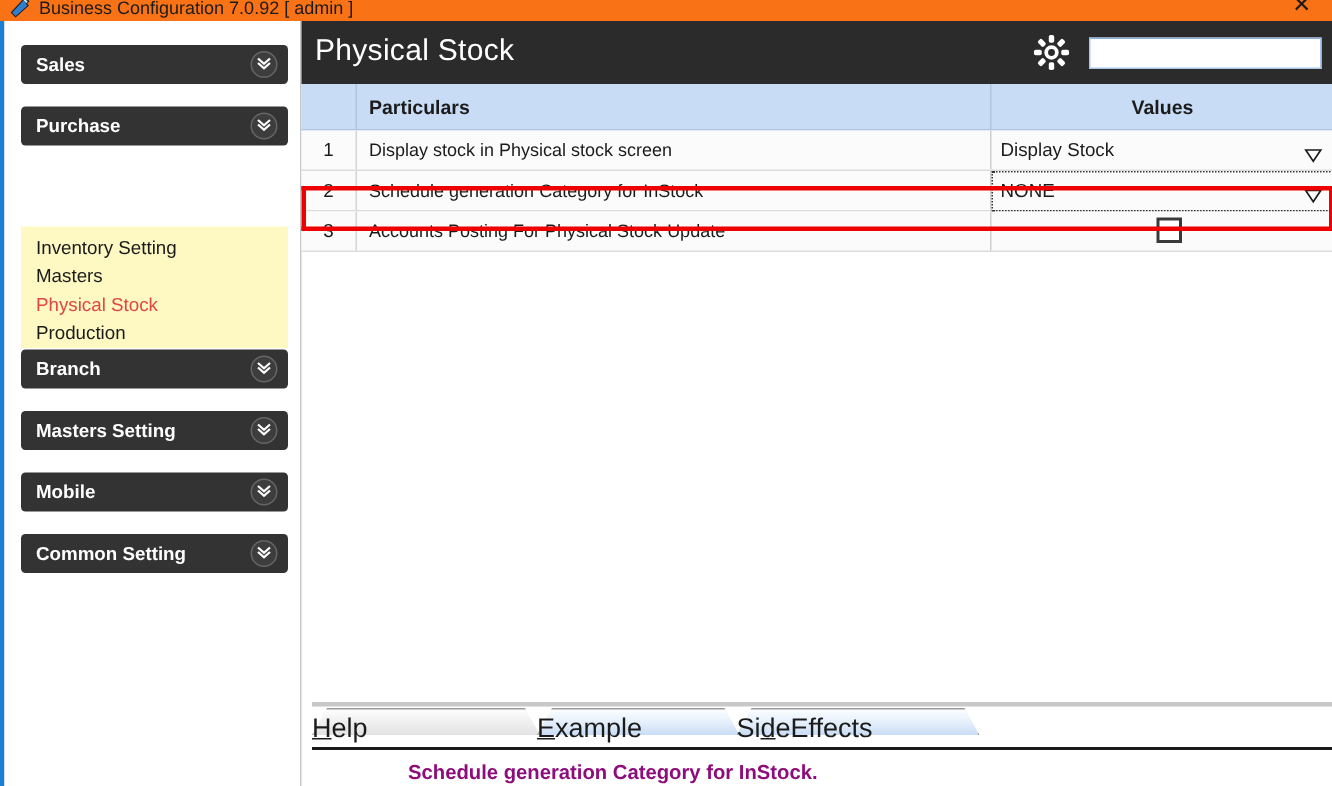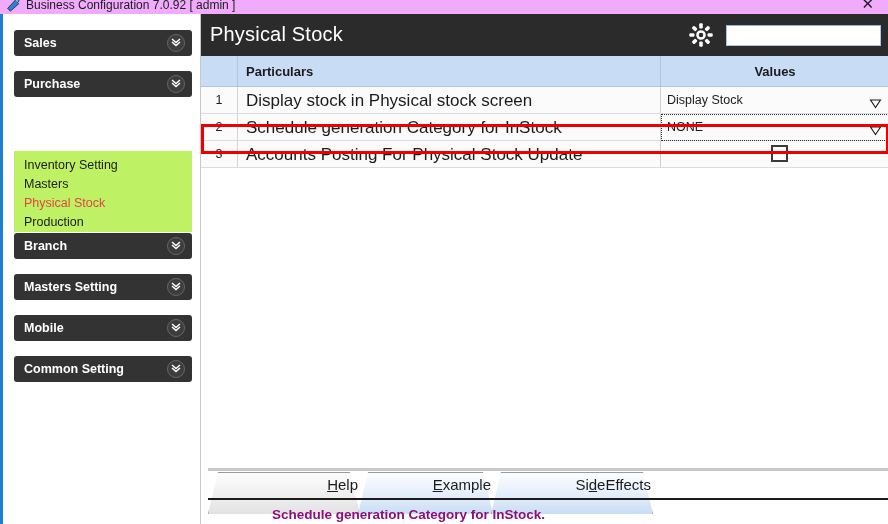--- a/index.html
+++ b/index.html
@@ -14,21 +14,21 @@
     font-family: "Liberation Sans", sans-serif;
     position: relative;
     -webkit-font-smoothing: none;
   }
 
   
   #titlebar {
     position: absolute;
     left: 0; top: 0;
     width: 888px; height: 14px;
-    background: #f0abfc;
+    background: #f97316;
     overflow: hidden;
   }
   #titlebar .tb-icon {
     position: absolute;
     left: 6px; top: -3px;
     width: 16px; height: 16px;
   }
   #titlebar .tb-text {
     position: absolute;
     left: 26px; top: -3px;
@@ -90,21 +90,21 @@
     font-size: 11px;
     font-weight: bold;
     color: #ffffff;
   }
   #acc-panel-inventory {
     position: absolute;
     left: 11px;
     top: 137px;
     width: 178px;
     height: 81px;
-    background: #bef264;
+    background: #fef9c3;
   }
   .acc-item {
     font-size: 12.5px;
     color: #1b1b1b;
     line-height: 19px;
     padding-left: 10px;
     white-space: nowrap;
     cursor: default;
   }
   .acc-item.active { color: #e04646; }
@@ -179,21 +179,21 @@
     border-right: 1px solid #d4d4d4;
     text-align: center;
     font-size: 12.5px;
     color: #1b1b1b;
     line-height: 27px;
   }
   .c-part {
     flex: 1;
     box-sizing: border-box;
     border-right: 1px solid #cfcfcf;
-    font-size: 17px;
+    font-size: 12px;
     color: #1b1b1b;
     line-height: 27px;
     padding-left: 8px;
     white-space: nowrap;
     overflow: hidden;
   }
   .c-val {
     width: 228px;
     box-sizing: border-box;
     font-size: 12.5px;
@@ -273,24 +273,24 @@
   }
   #tab-topline {
     position: absolute;
     left: 7px; top: 10px;
     width: 681px; height: 3px;
     background: #c8c8c8;
   }
   .tab {
     position: absolute;
     top: 14px;
-    height: 41px;
-    font-size: 15px;
-    color: #1b1b1b;
-    text-align: right;
+    height: 17px;
+    font-size: 18px;
+    color: #1b1b1b;
+    text-align: left;
     line-height: 26px;
     cursor: pointer;
     box-sizing: border-box;
   }
   .tab .shape {
     position: absolute;
     left: 0; top: 0;
     width: 100%; height: 100%;
     border: 1px solid #9a9a9a;
     border-bottom: none;

